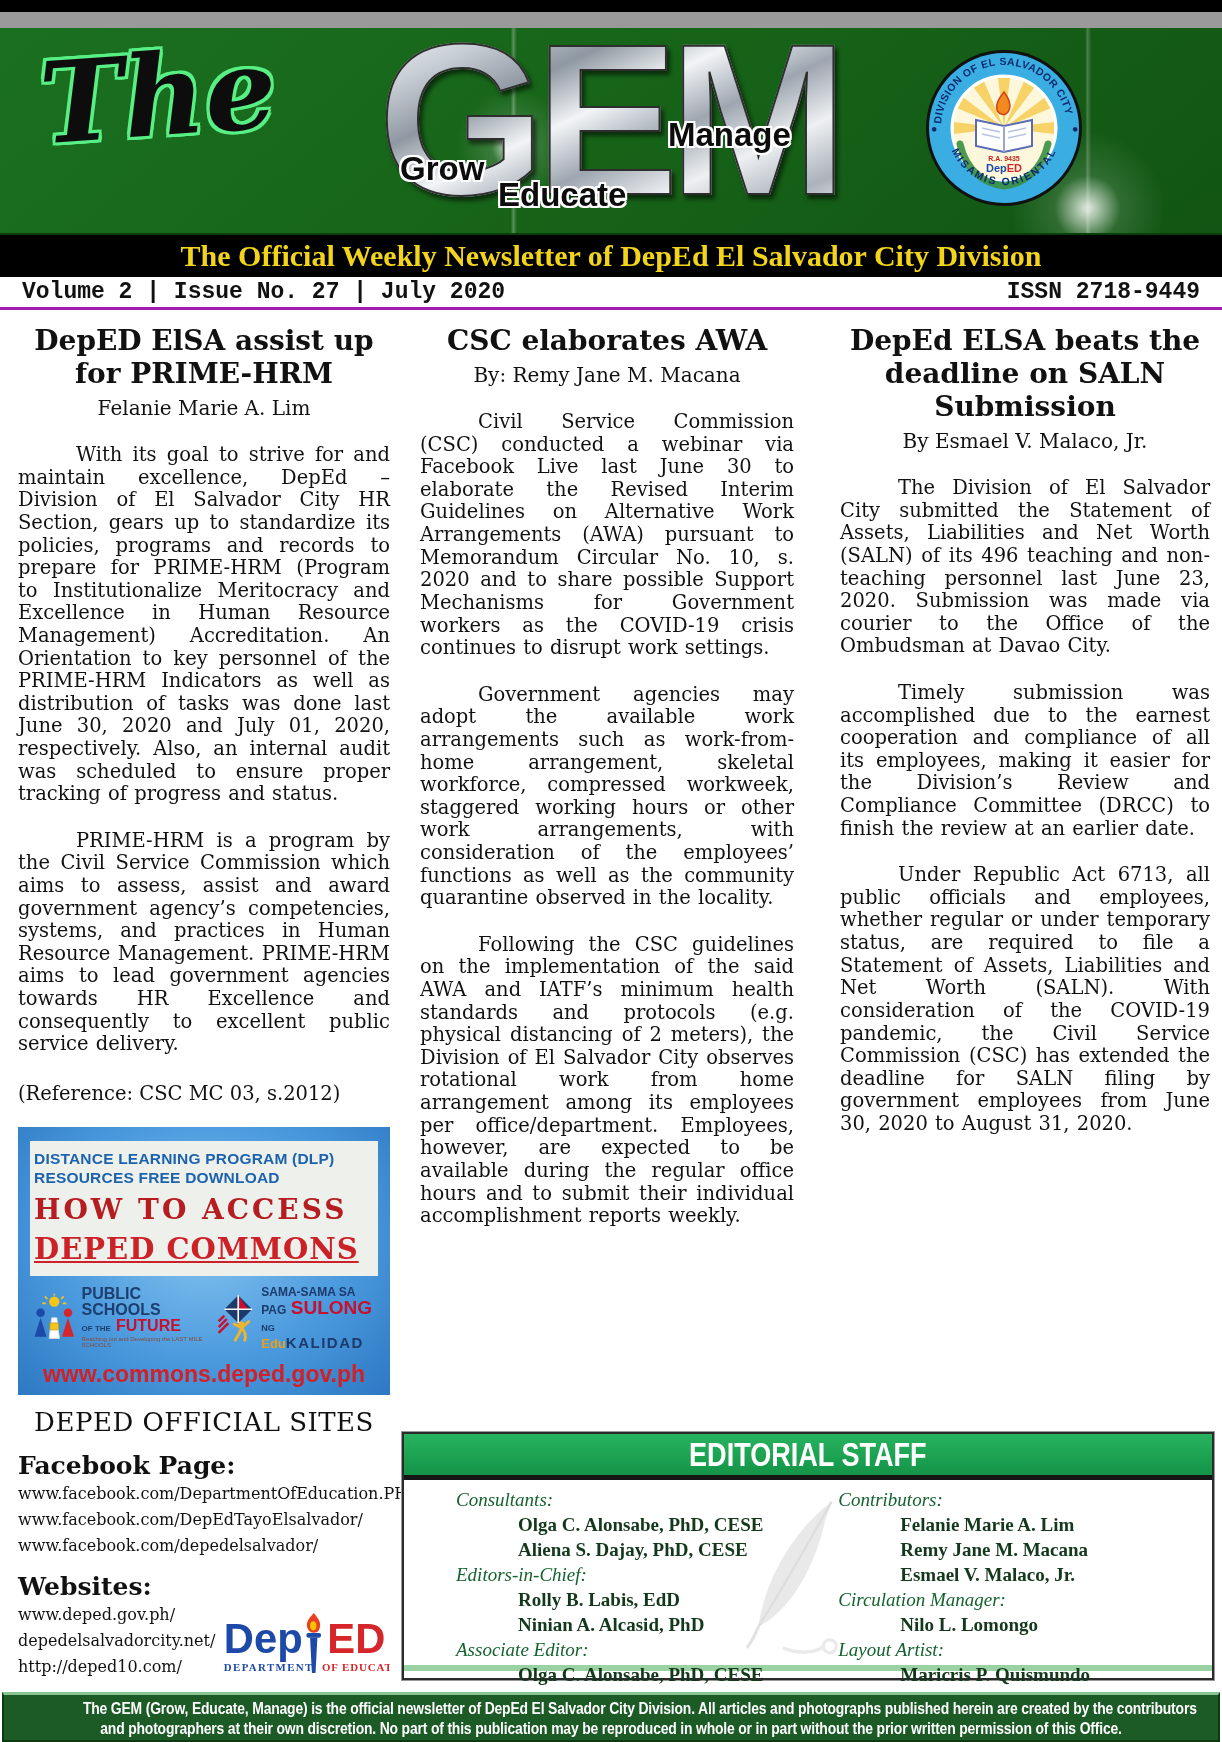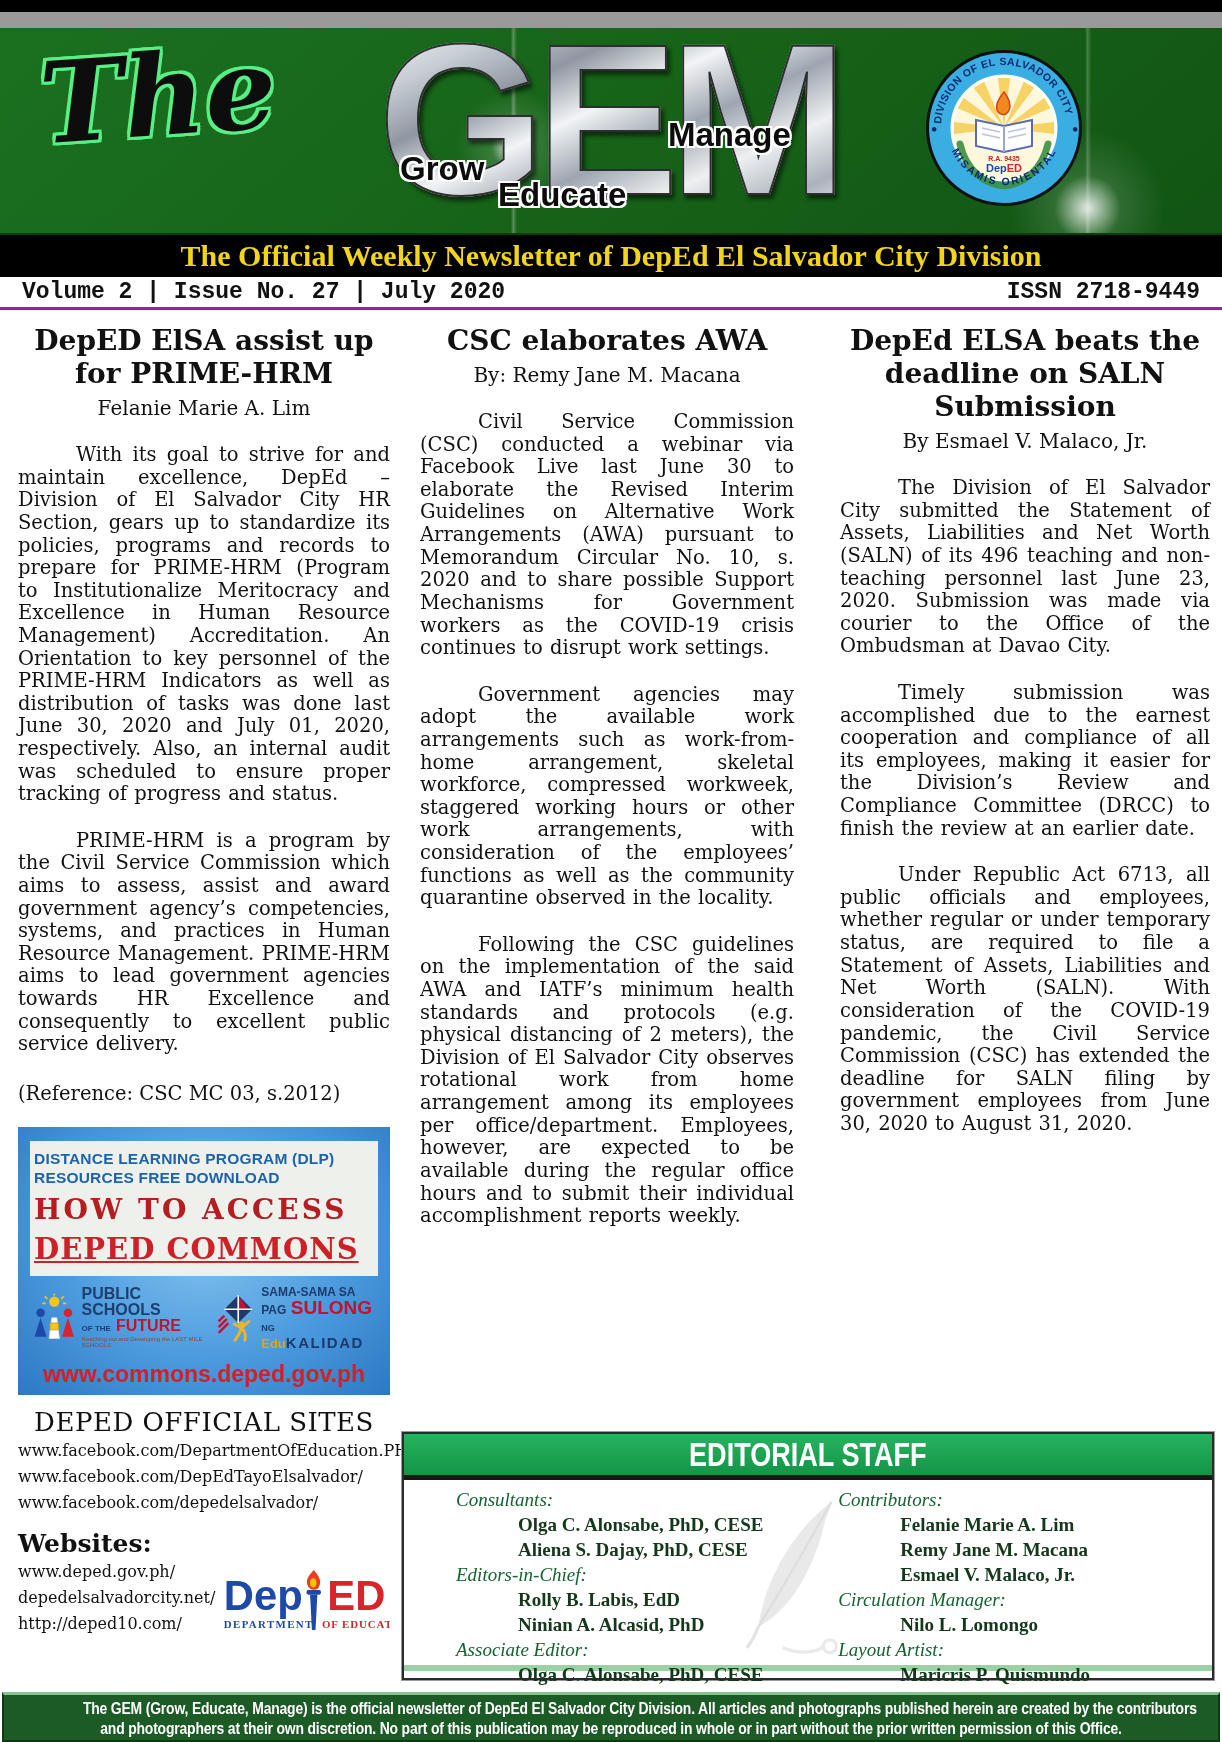--- a/index.html
+++ b/index.html
@@ -237,20 +237,21 @@
                 <span class="sul-sulong">SULONG</span>
                 <span class="sul-ng">NG</span></div>
               <div><span class="sul-edu">Edu</span><span class="sul-kal">KALIDAD</span></div>
             </div>
           </div>
         </div>
         <div class="poster-url">www.commons.deped.gov.ph</div>
       </div>
 
       <div class="sites-heading">DEPED OFFICIAL SITES</div>
+      <div class="fb-heading">Facebook Page:</div>
       <div class="link-line">www.facebook.com/DepartmentOfEducation.PH/</div>
       <div class="link-line">www.facebook.com/DepEdTayoElsalvador/</div>
       <div class="link-line">www.facebook.com/depedelsalvador/</div>
       <div class="web-heading">Websites:</div>
       <div class="websites-row">
         <div class="web-links">
           <div class="link-line">www.deped.gov.ph/</div>
           <div class="link-line">depedelsalvadorcity.net/</div>
           <div class="link-line">http://deped10.com/</div>
         </div>

